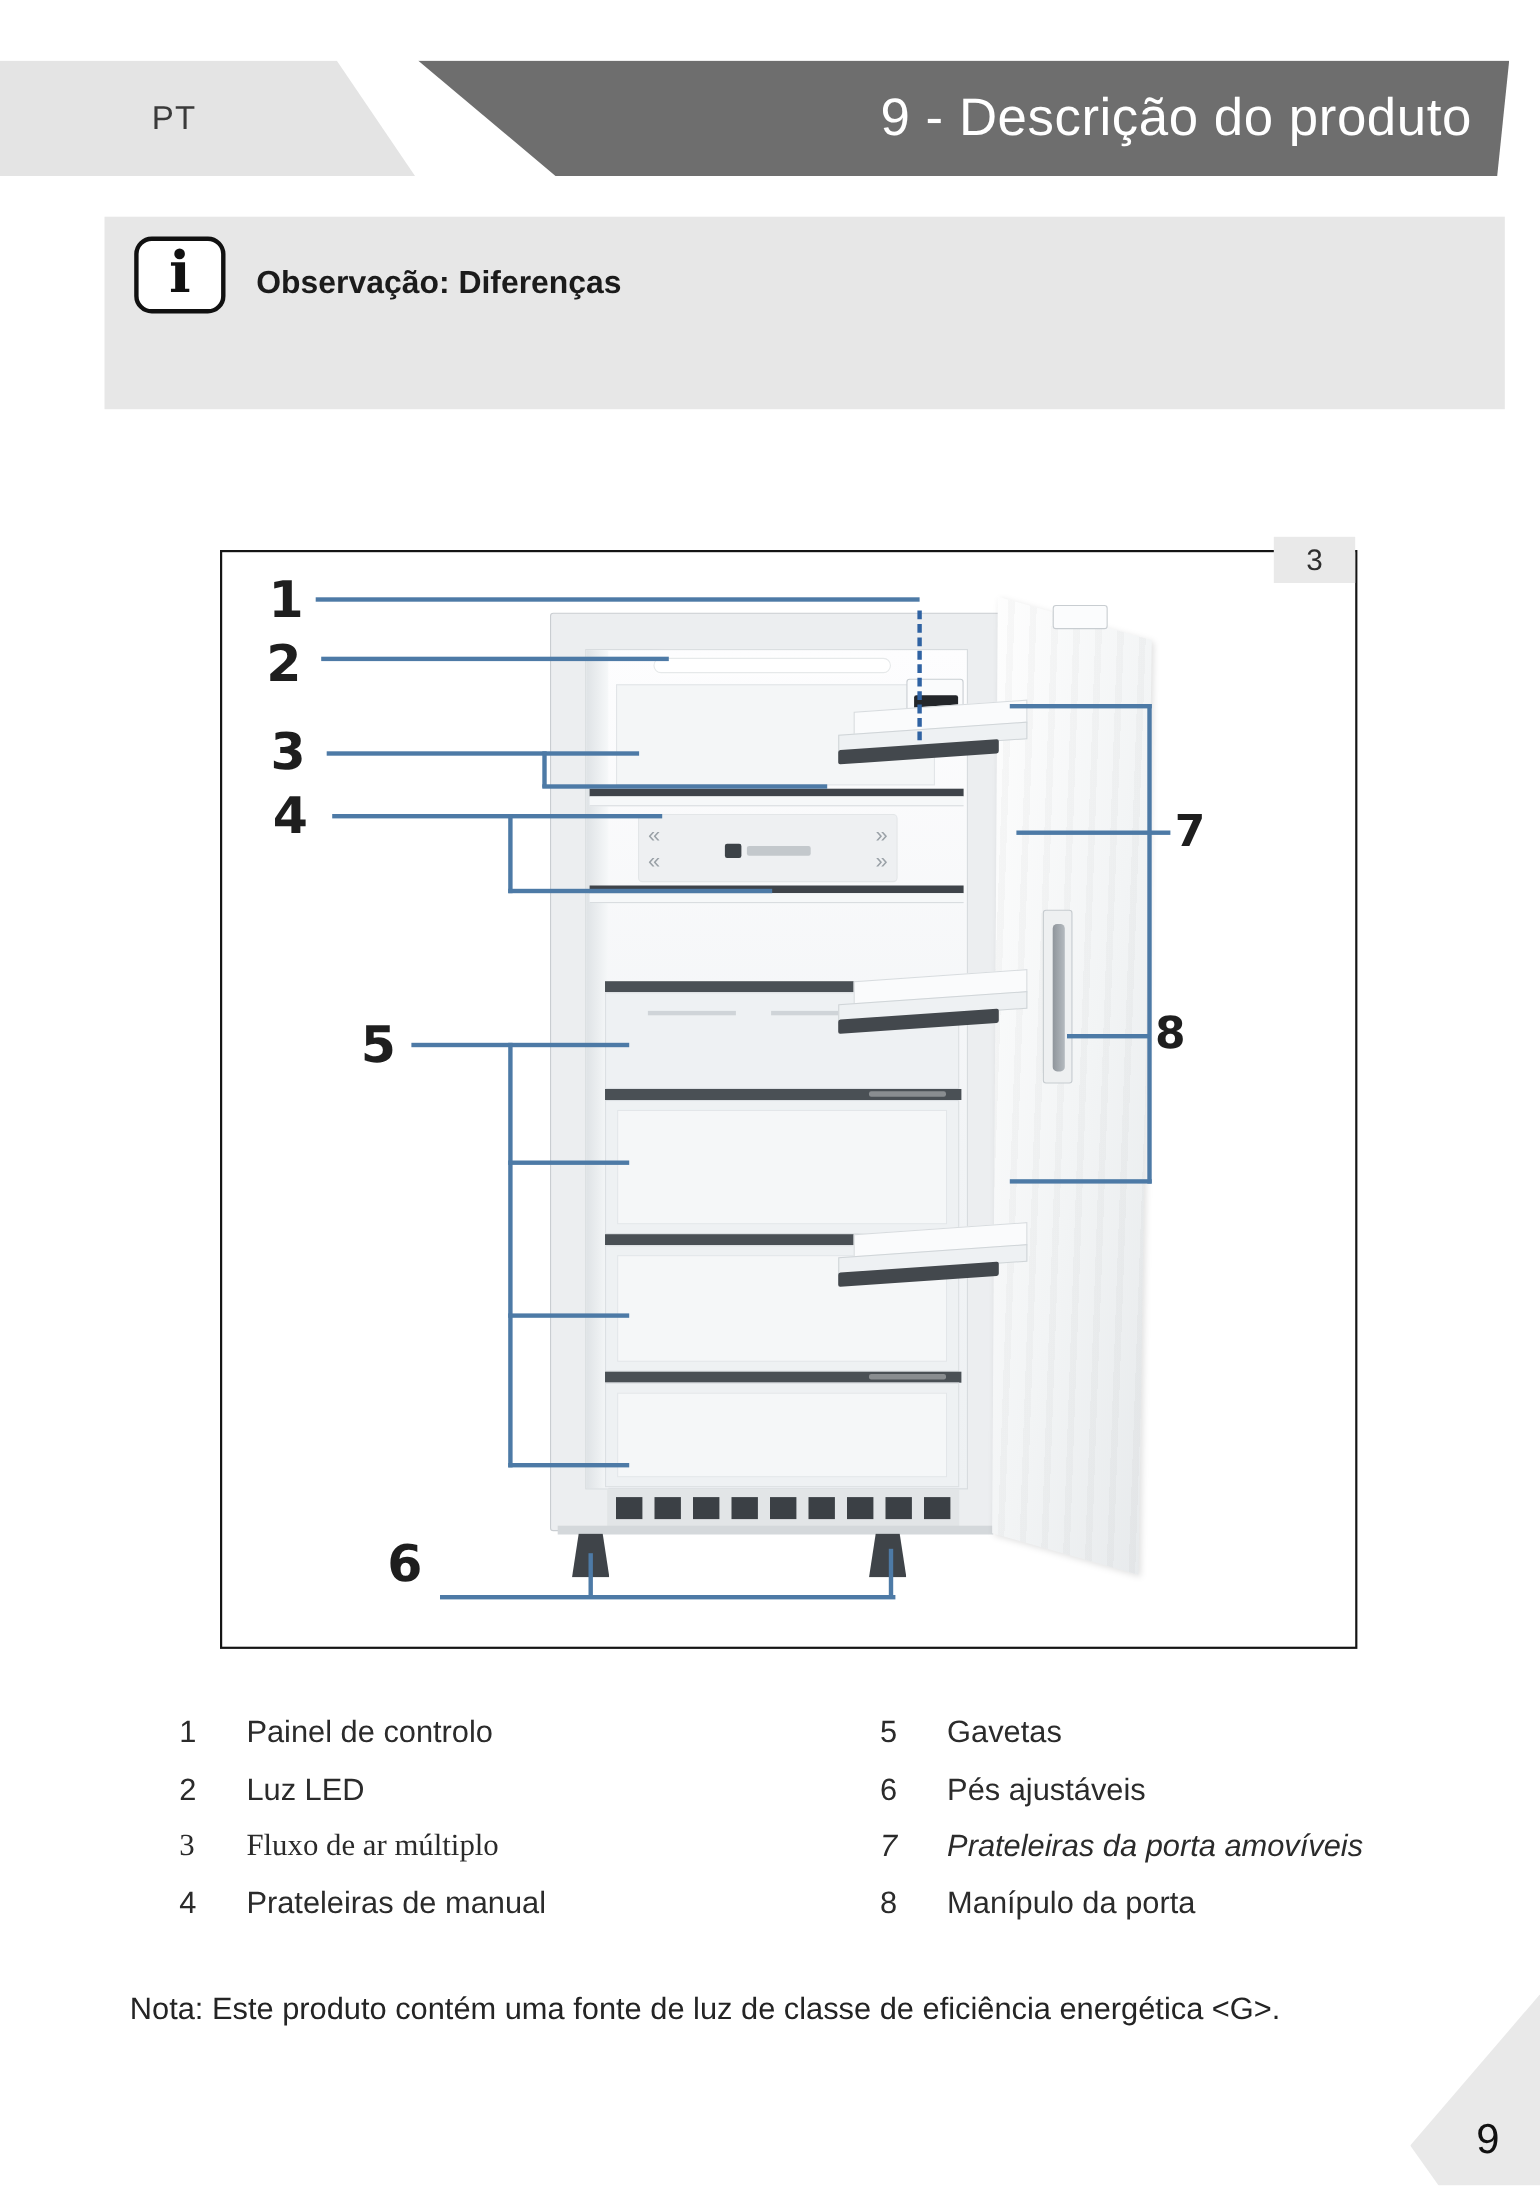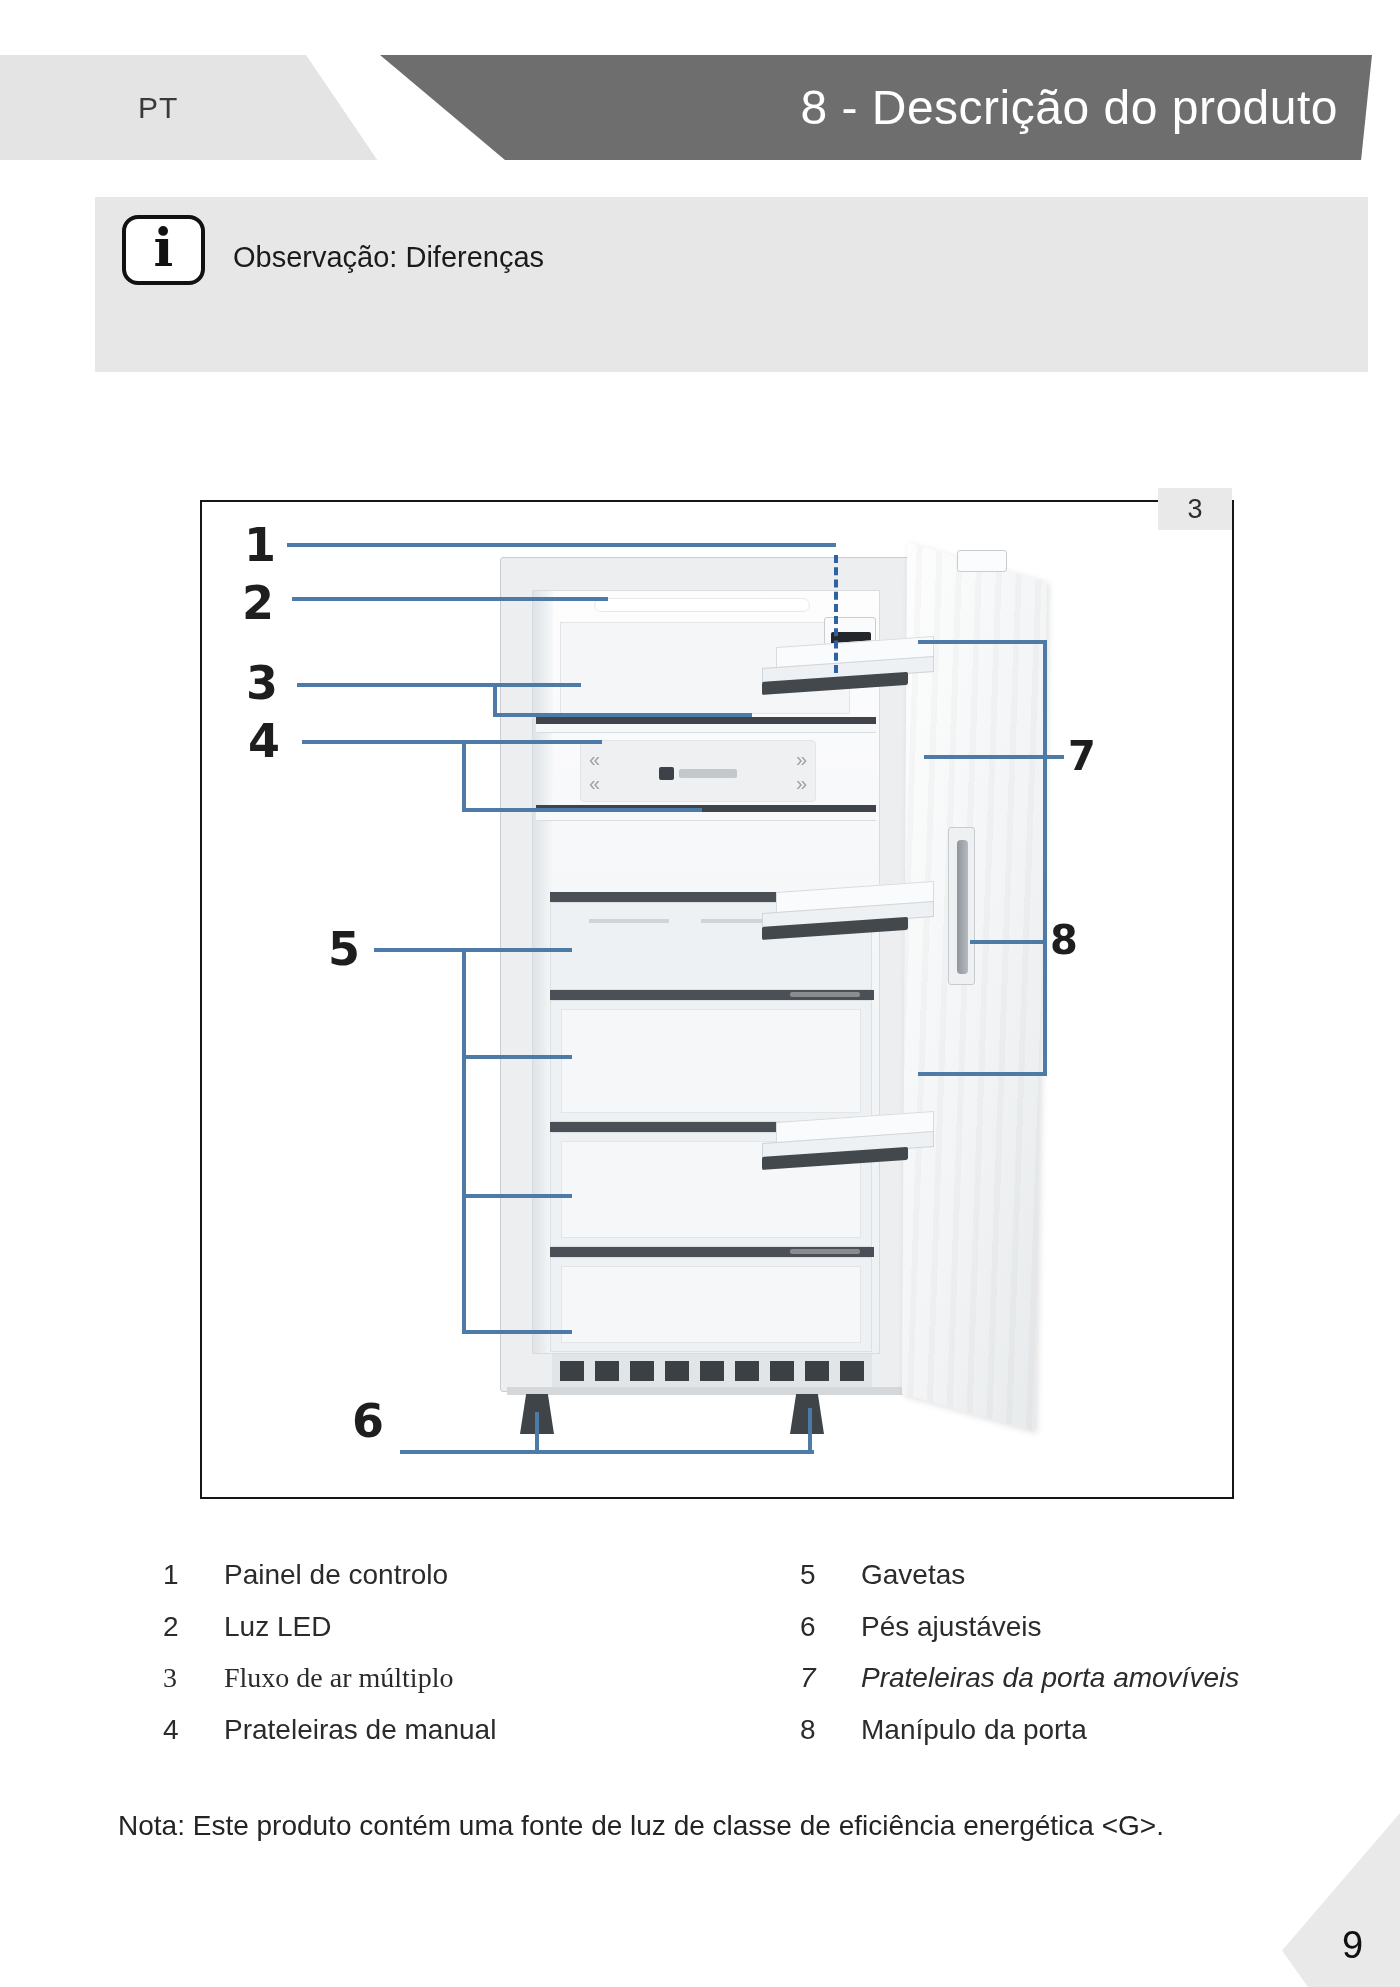--- a/index.html
+++ b/index.html
@@ -39,21 +39,21 @@
     position:absolute; left:27px; top:18px; width:83px; height:70px;
     background:#ffffff; border:4px solid #111; border-radius:16px;
     display:flex; align-items:center; justify-content:center;
   }
   #info-icon .glyph {
     font-family:"DejaVu Serif", serif; font-weight:bold; font-size:52px;
     color:#111; line-height:1; transform:translateY(-2px);
   }
   #note-title {
     position:absolute; left:138px; top:44px;
-    font-size:29px; font-weight:normal; color:#1b1b1b;
+    font-size:29px; font-weight:bold; color:#1b1b1b;
   }
   #note-body {
     position:absolute; left:22px; top:88px; width:1235px;
     font-size:28px; line-height:38px; color:#262626;
   }
   
   #figure-heading {
     position:absolute; left:114px; top:430px;
     font-size:31px; font-weight:bold; color:#161616;
   }
@@ -214,21 +214,21 @@
 </style>
 </head>
 <body>
 
 <div id="page">
 
   <div id="lang-tab">
     <div class="txt">PT</div>
   </div>
   <div id="title-banner">
-    <div class="txt">8 - Descrição do produto</div>
+    <div class="txt">9 - Descrição do produto</div>
   </div>
 
   <div id="note-box">
     <div id="info-icon">
       <span class="glyph">i</span>
     </div>
     <div id="note-title">Observação: Diferenças</div>
   </div>
 
 

